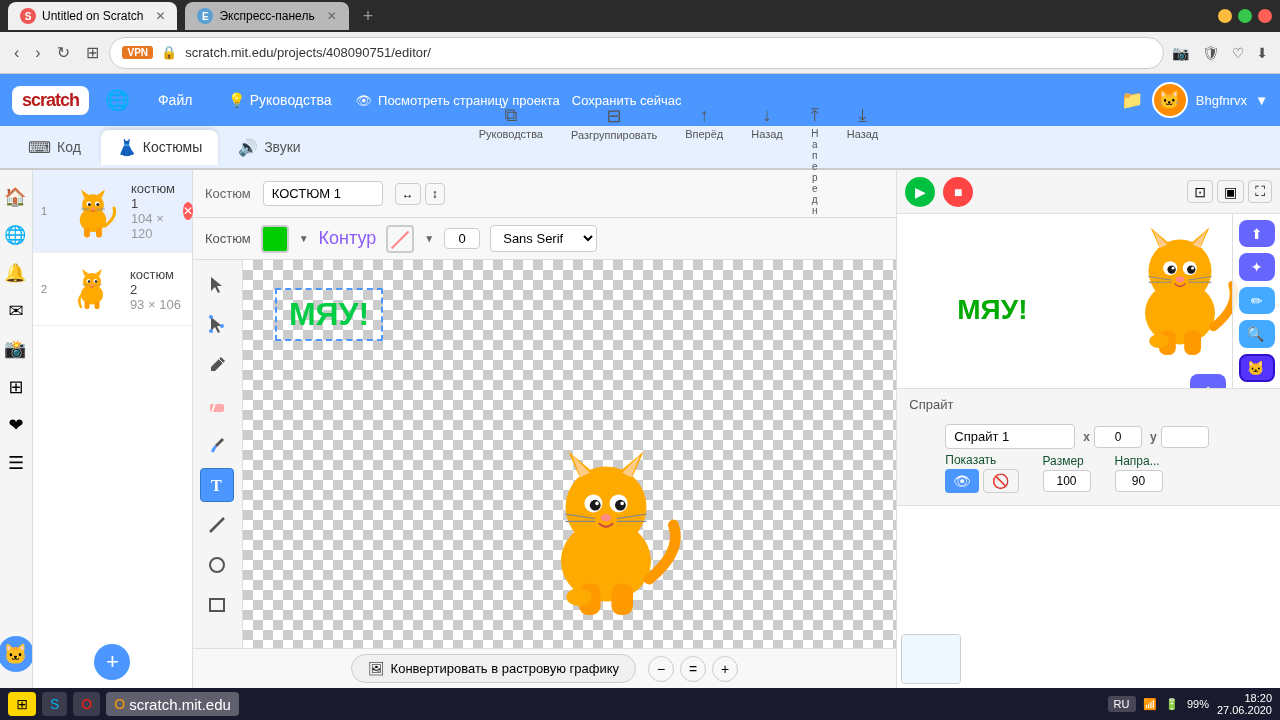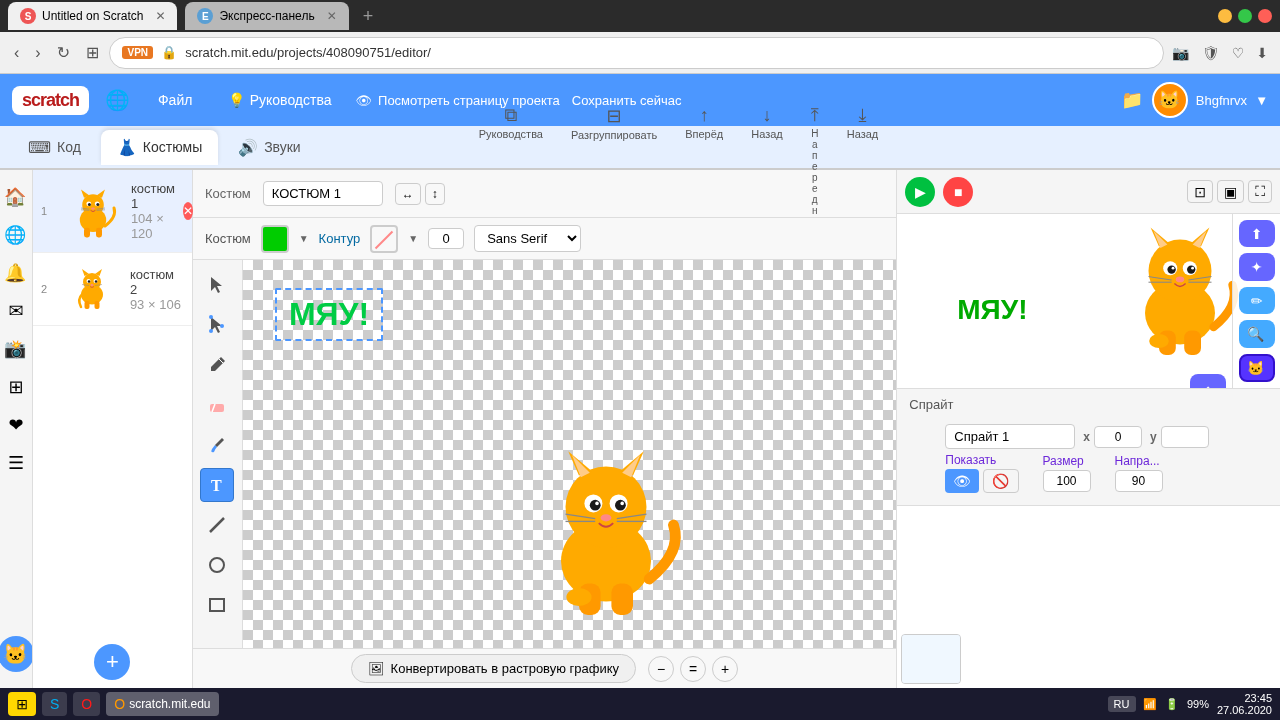--- a/index.html
+++ b/index.html
@@ -82,39 +82,39 @@
     .meow-text { color: #00aa00; font-size: 28px; font-weight: bold; font-family: 'Impact', sans-serif; position: absolute; top: 80px; left: 60px; }
 
     
     .sprite-panel { background: #f5f5f5; border-top: 1px solid #ddd; padding: 8px 12px; }
     .sprite-panel-header { font-size: 13px; color: #555; margin-bottom: 6px; font-weight: 500; }
     .sprite-panel-row { display: flex; align-items: center; gap: 8px; margin-bottom: 4px; padding-left: 36px; }
     .sprite-name-input { border: 1px solid #ccc; border-radius: 4px; padding: 4px 8px; font-size: 13px; width: 100%; }
     .coord-group { display: flex; align-items: center; gap: 4px; font-size: 12px; }
     .coord-label { color: #666; }
     .coord-input { border: 1px solid #ccc; border-radius: 4px; padding: 3px 6px; font-size: 12px; width: 48px; text-align: center; }
-    .prop-label { font-size: 12px; color: #6d28d9; }
+    .prop-label { font-size: 12px; color: #14532d; }
     .size-input { border: 1px solid #ccc; border-radius: 4px; padding: 3px 6px; font-size: 12px; width: 48px; text-align: center; }
     .show-hide-btns { display: flex; gap: 4px; }
     .show-btn { background: #4c97ff; border: none; border-radius: 4px; padding: 3px 8px; cursor: pointer; font-size: 14px; color: white; }
     .hide-btn { background: none; border: 1px solid #ccc; border-radius: 4px; padding: 3px 8px; cursor: pointer; font-size: 14px; }
 
     
     .backdrop-row { display: flex; gap: 4px; padding: 4px; border-top: 1px solid #ddd; background: white; }
     .backdrop-thumb { width: 50px; height: 40px; background: #e8f0ff; border-radius: 4px; border: 1px solid #ccc; position: relative; cursor: pointer; overflow: hidden; }
 
     
     .backpack-bar { height: 32px; background: #b3d4ff; display: flex; align-items: center; padding: 0 16px; font-size: 13px; color: #333; cursor: pointer; border-top: 1px solid #aac; }
 
     
     .color-toolbar { height: 42px; background: #f8f8f8; border-bottom: 1px solid #ddd; display: flex; align-items: center; padding: 0 12px; gap: 10px; }
     .fill-label { font-size: 13px; color: #555; }
     .color-swatch { width: 28px; height: 28px; background: #00c000; border: 2px solid #ccc; border-radius: 4px; cursor: pointer; display: inline-block; }
     .color-dropdown-arrow { font-size: 10px; color: #666; cursor: pointer; }
-    .stroke-label { font-size: 13px; color: #0369a1; }
+    .stroke-label { font-size: 18px; color: #8b5cf6; }
     .stroke-swatch { width: 28px; height: 28px; background: transparent; border: 2px solid #ccc; border-radius: 4px; cursor: pointer; display: inline-block; position: relative; }
     .stroke-swatch::after { content: ''; position: absolute; top: 50%; left: 0; right: 0; height: 2px; background: #ff8888; transform: rotate(-45deg); }
     .stroke-num { border: 1px solid #ccc; border-radius: 4px; padding: 2px 6px; width: 36px; text-align: center; font-size: 13px; }
     .font-select { border: 1px solid #ccc; border-radius: 4px; padding: 4px 8px; font-size: 13px; background: white; }
 
     
     .zoom-controls { display: flex; align-items: center; gap: 6px; }
     .zoom-btn { background: none; border: 1px solid #ccc; border-radius: 50%; width: 26px; height: 26px; cursor: pointer; display: flex; align-items: center; justify-content: center; font-size: 14px; }
     .stage-float-btn { width: 36px; height: 36px; background: #6666ff; border: none; border-radius: 8px; cursor: pointer; display: flex; align-items: center; justify-content: center; color: white; font-size: 14px; }
 
@@ -572,25 +572,25 @@
     <span>⊞</span>
   </div>
   <div class="taskbar-app">
     <span style="color:#00aff0;font-size:14px;">S</span>
   </div>
   <div class="taskbar-app">
     <span style="color:#ff1a1a;font-size:14px;">O</span>
   </div>
   <div class="taskbar-app" style="background:rgba(255,255,255,0.3);">
     <span style="color:#ff9900;font-size:14px;">O</span>
-    <span style="color:white;font-size:12px;text-align:center;">scratch.mit.edu</span>
+    <span style="color:white;font-size:15px;text-align:center;">scratch.mit.edu</span>
   </div>
   <div class="taskbar-right">
     <span style="background:rgba(255,255,255,0.2);padding:2px 6px;border-radius:3px;">RU</span>
     <span>📶</span>
     <span>🔋</span>
     <span>99%</span>
     <div class="taskbar-time">
-      <div>23:45</div>
+      <div>18:20</div>
       <div>27.06.2020</div>
     </div>
   </div>
 </div>
 
 </body></html>

